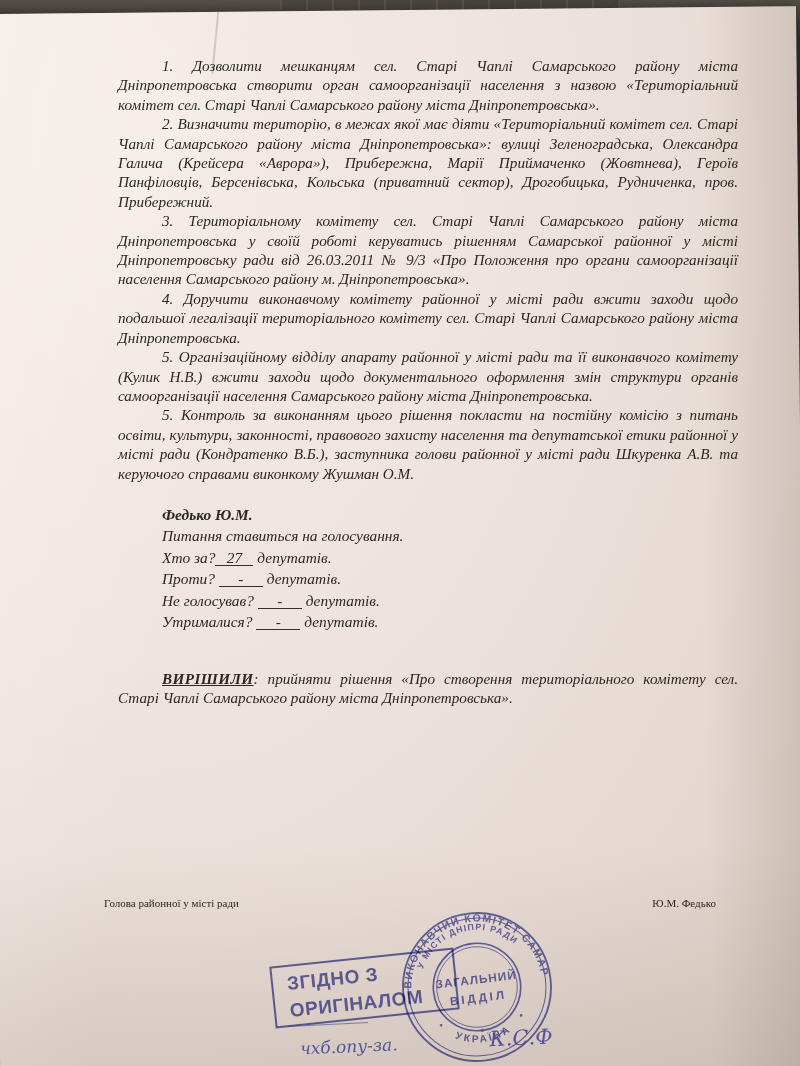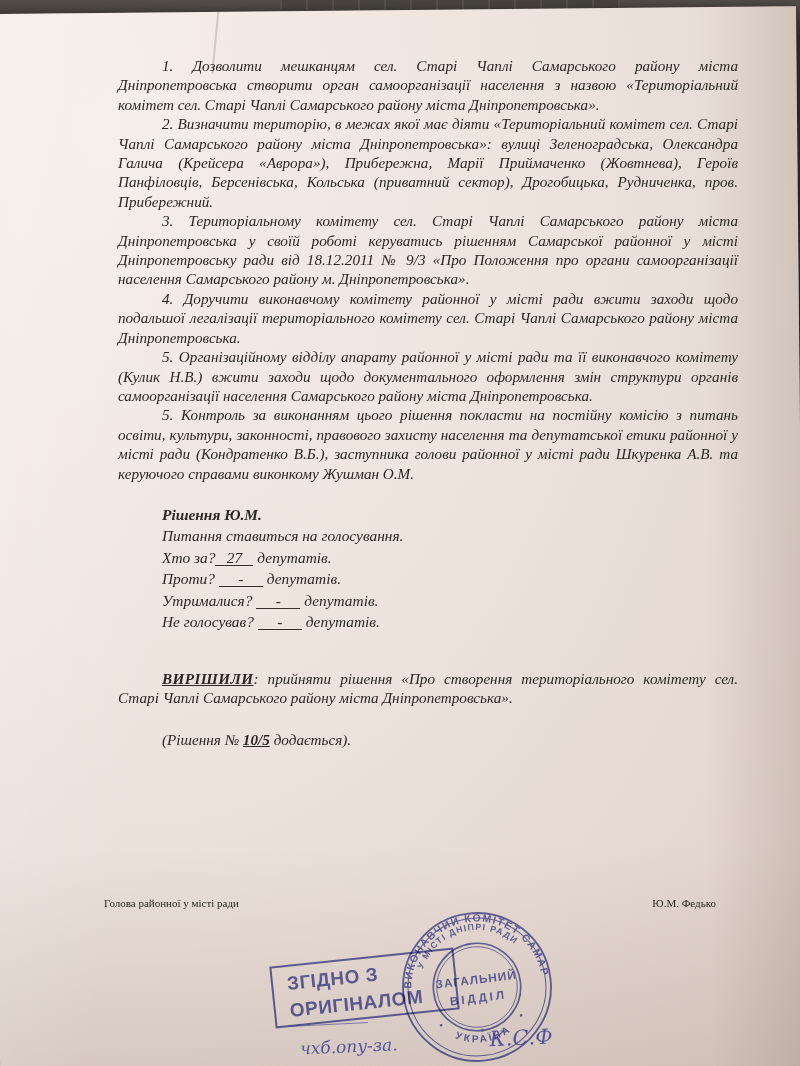--- a/index.html
+++ b/index.html
@@ -133,53 +133,52 @@
   </div>
 
   <div class="page">
     <div class="page-fold"></div>
   </div>
 
   <div class="content">
 
     <p class="para">1. Дозволити мешканцям сел. Старі Чаплі Самарського району міста Дніпропетровська створити орган самоорганізації населення з назвою «Територіальний комітет сел. Старі Чаплі Самарського району міста Дніпропетровська».</p>
     <p class="para">2. Визначити територію, в межах якої має діяти «Територіальний комітет сел. Старі Чаплі Самарського району міста Дніпропетровська»: вулиці Зеленоградська, Олександра Галича (Крейсера «Аврора»), Прибережна, Марії Приймаченко (Жовтнева), Героїв Панфіловців, Берсенівська, Кольська (приватний сектор), Дрогобицька, Рудниченка, пров. Прибережний.</p>
-    <p class="para">3. Територіальному комітету сел. Старі Чаплі Самарського району міста Дніпропетровська у своїй роботі керуватись рішенням Самарської районної у місті Дніпропетровську ради від 18.12.2011  № 9/3 «Про Положення про органи самоорганізації населення Самарського району м. Дніпропетровська».</p>
+    <p class="para">3. Територіальному комітету сел. Старі Чаплі Самарського району міста Дніпропетровська у своїй роботі керуватись рішенням Самарської районної у місті Дніпропетровську ради від 26.03.2011  № 9/3 «Про Положення про органи самоорганізації населення Самарського району м. Дніпропетровська».</p>
     <p class="para">4. Доручити виконавчому комітету районної у місті ради вжити заходи щодо подальшої легалізації територіального комітету сел. Старі Чаплі Самарського району міста Дніпропетровська.</p>
     <p class="para">5. Організаційному відділу апарату районної у місті ради та її виконавчого комітету (Кулик Н.В.) вжити заходи щодо документального оформлення змін структури органів самоорганізації населення Самарського району міста Дніпропетровська.</p>
     <p class="para">5. Контроль за виконанням цього рішення покласти на постійну комісію з питань освіти, культури, законності, правового захисту населення та депутатської етики районної у місті ради (Кондратенко В.Б.), заступника голови районної у місті ради Шкуренка А.В. та керуючого справами виконкому Жушман О.М.</p>
 
     <div class="vote-block">
-      <p class="vote-name">Рішення Ю.М.</p>
+      <p class="vote-name">Федько Ю.М.</p>
       <p>Питання ставиться на голосування.</p>
 
       <p>
         <span>Хто  за?</span><span class="blank num">27</span>
         <span>депутатів.</span>
       </p>
       <p>
         <span>Проти?</span>
         <span class="blank">-</span>
         <span>депутатів.</span>
       </p>
       <p>
+        <span>Не голосував?</span>
+        <span class="blank">-</span>
+        <span>депутатів.</span>
+      </p>
+      <p>
         <span>Утрималися?</span>
         <span class="blank">-</span>
         <span>депутатів.</span>
       </p>
-      <p>
-        <span>Не голосував?</span>
-        <span class="blank">-</span>
-        <span>депутатів.</span>
-      </p>
     </div>
 
     <p class="resolved"><b>ВИРІШИЛИ</b><span>:</span><span> прийняти рішення «Про створення територіального комітету сел. Старі Чаплі Самарського району міста Дніпропетровська».</span></p>
 
-    <p class="decision"><span>(Рішення № </span><u>10/5</u><span> додається).</span></p>
 
   </div>
 
   <div class="signature-row">
     <span>Голова районної у місті ради</span>
     <span>Ю.М. Федько</span>
   </div>
 
   <div class="round-stamp">
     <svg viewBox="0 0 200 200">

